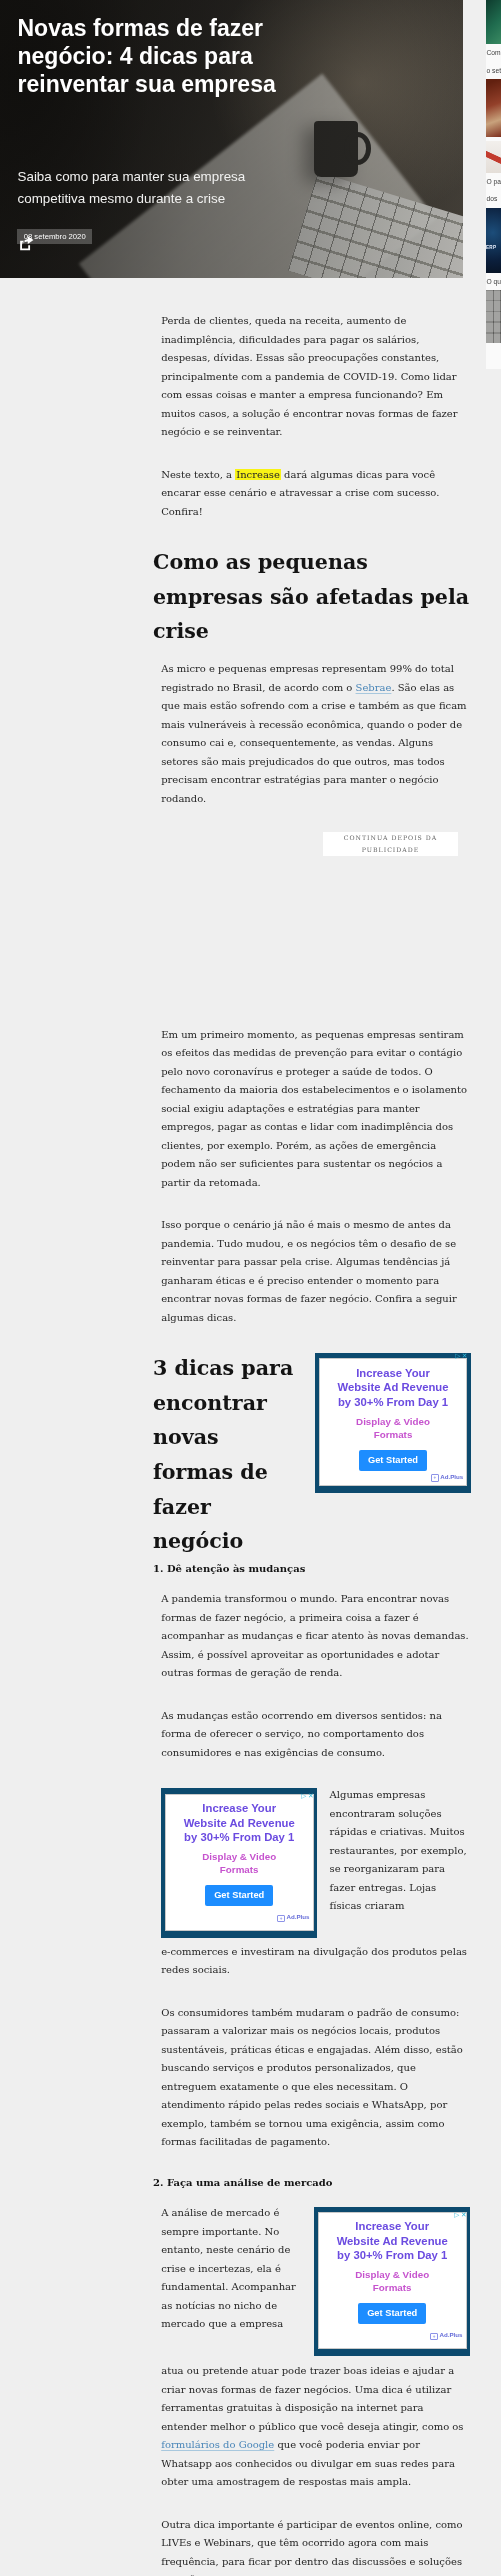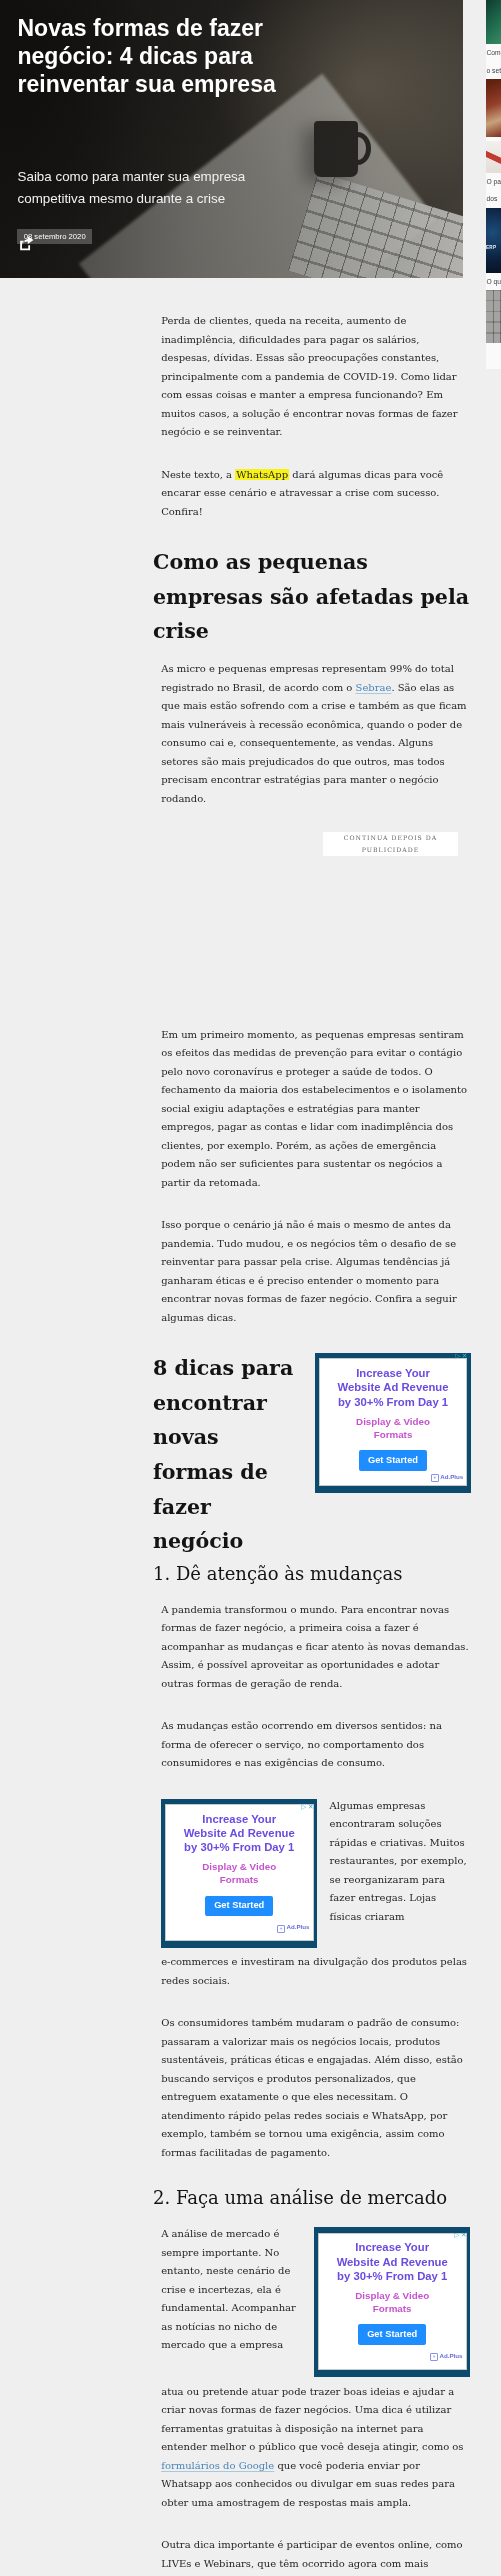--- a/index.html
+++ b/index.html
@@ -46,21 +46,21 @@
   .sb5{height:53px;background:
       repeating-linear-gradient(90deg,rgba(255,255,255,.18) 0 6.7px,rgba(0,0,0,.18) 6.7px 7.7px),
       repeating-linear-gradient(0deg,#8f8f8c 0 9.3px,#6f6f6c 9.3px 10.8px);}
   .sb-text{font-family:"Liberation Sans",sans-serif;font-size:6.7px;line-height:17.5px;
     color:#3c3c3c;padding-left:1px;white-space:nowrap;overflow:hidden;background:#fafafa;}
 
   
   .content{width:318px;margin-left:153px;padding-top:34px;color:#262626;}
   .para{font-size:10px;line-height:18.5px;margin:0 0 24px 8.2px;width:309px;}
   h2{font-size:20.6px;line-height:1.68;font-weight:700;color:#141414;margin:0 0 11.3px 0;}
-  h3{font-size:18px;line-height:1.3;font-weight:400;color:#141414;margin:3.1px 0 15.5px 0;clear:both;}
+  h3{font-size:10px;line-height:1.3;font-weight:700;color:#141414;margin:3.1px 0 15.5px 0;clear:both;}
   .h2-narrow{width:144px;margin:0;}
   .lnk{color:#4a86b8;text-decoration:underline;text-decoration-color:#a8c8de;text-underline-offset:1.5px;cursor:pointer;}
   .hl{background:#f8f315;color:inherit;padding:0 1px;cursor:pointer;}
 
   
   .ad-label{width:135px;margin:0 0 0 170px;background:#ffffff;text-align:center;
     font-size:6.2px;line-height:1.9;letter-spacing:1px;color:#666;}
   .ad-spacer{height:170px;}
   .ad-slot{width:156px;box-sizing:border-box;background:#0c4a6e;padding:5.2px 3.6px 7.2px;position:relative;cursor:pointer;}
   .float-r{float:right;margin:2.1px 0 6.2px 11.3px;}
@@ -114,21 +114,21 @@
       <span>ERP</span>
     </div>
     <div class="sb-text">O qu</div>
     <div class="sb-thumb sb5"></div>
   </div>
 
   <div class="content">
 
     <div class="para">Perda de clientes, queda na receita, aumento de inadimplência, dificuldades para pagar os salários, despesas, dívidas. Essas são preocupações constantes, principalmente com a pandemia de COVID-19. Como lidar com essas coisas e manter a empresa funcionando? Em muitos casos, a solução é encontrar novas formas de fazer negócio e se reinventar.</div>
 
-    <div class="para"><span>Neste texto, a </span><mark class="hl">WhatsApp</mark><span> dará algumas dicas para você encarar esse cenário e atravessar a crise com sucesso. Confira!</span></div>
+    <div class="para"><span>Neste texto, a </span><mark class="hl">Increase</mark><span> dará algumas dicas para você encarar esse cenário e atravessar a crise com sucesso. Confira!</span></div>
 
     <h2>Como as pequenas empresas são afetadas pela crise</h2>
 
     <div class="para"><span>As micro e pequenas empresas representam 99% do total registrado no Brasil, de acordo com o </span><a class="lnk">Sebrae</a><span>. São elas as que mais estão sofrendo com a crise e também as que ficam mais vulneráveis à recessão econômica, quando o poder de consumo cai e, consequentemente, as vendas. Alguns setores são mais prejudicados do que outros, mas todos precisam encontrar estratégias para manter o negócio rodando.</span></div>
 
     <div class="ad-label">CONTINUA DEPOIS DA PUBLICIDADE</div>
     <div class="ad-spacer"></div>
 
     <div class="para">Em um primeiro momento, as pequenas empresas sentiram os efeitos das medidas de prevenção para evitar o contágio pelo novo coronavírus e proteger a saúde de todos. O fechamento da maioria dos estabelecimentos e o isolamento social exigiu adaptações e estratégias para manter empregos, pagar as contas e lidar com inadimplência dos clientes, por exemplo. Porém, as ações de emergência podem não ser suficientes para sustentar os negócios a partir da retomada.</div>
     <div class="para">Isso porque o cenário já não é mais o mesmo de antes da pandemia. Tudo mudou, e os negócios têm o desafio de se reinventar para passar pela crise. Algumas tendências já ganharam éticas e é preciso entender o momento para encontrar novas formas de fazer negócio. Confira a seguir algumas dicas.</div>
@@ -139,21 +139,21 @@
         <div class="ad-inner">
           <div class="ad-headline">Increase Your
 Website Ad Revenue
 by 30+% From Day 1</div>
           <div class="ad-sub">Display &amp; Video
 Formats</div>
           <button class="ad-cta">Get Started</button>
           <div class="ad-brand"><span class="bx">+</span><span>Ad.Plus</span></div>
         </div>
       </div>
-      <h2 class="h2-narrow">8 dicas para encontrar novas formas de fazer negócio</h2>
+      <h2 class="h2-narrow">3 dicas para encontrar novas formas de fazer negócio</h2>
     </div>
 
     <h3>1. Dê atenção às mudanças</h3>
     <div class="para">A pandemia transformou o mundo. Para encontrar novas formas de fazer negócio, a primeira coisa a fazer é acompanhar as mudanças e ficar atento às novas demandas. Assim, é possível aproveitar as oportunidades e adotar outras formas de geração de renda.</div>
     <div class="para">As mudanças estão ocorrendo em diversos sentidos: na forma de oferecer o serviço, no comportamento dos consumidores e nas exigências de consumo.</div>
 
     <div class="para clearfix">
       <div class="ad-slot float-l">
         <span class="ad-choices"><span>▷</span><span>✕</span></span>
         <div class="ad-inner">

